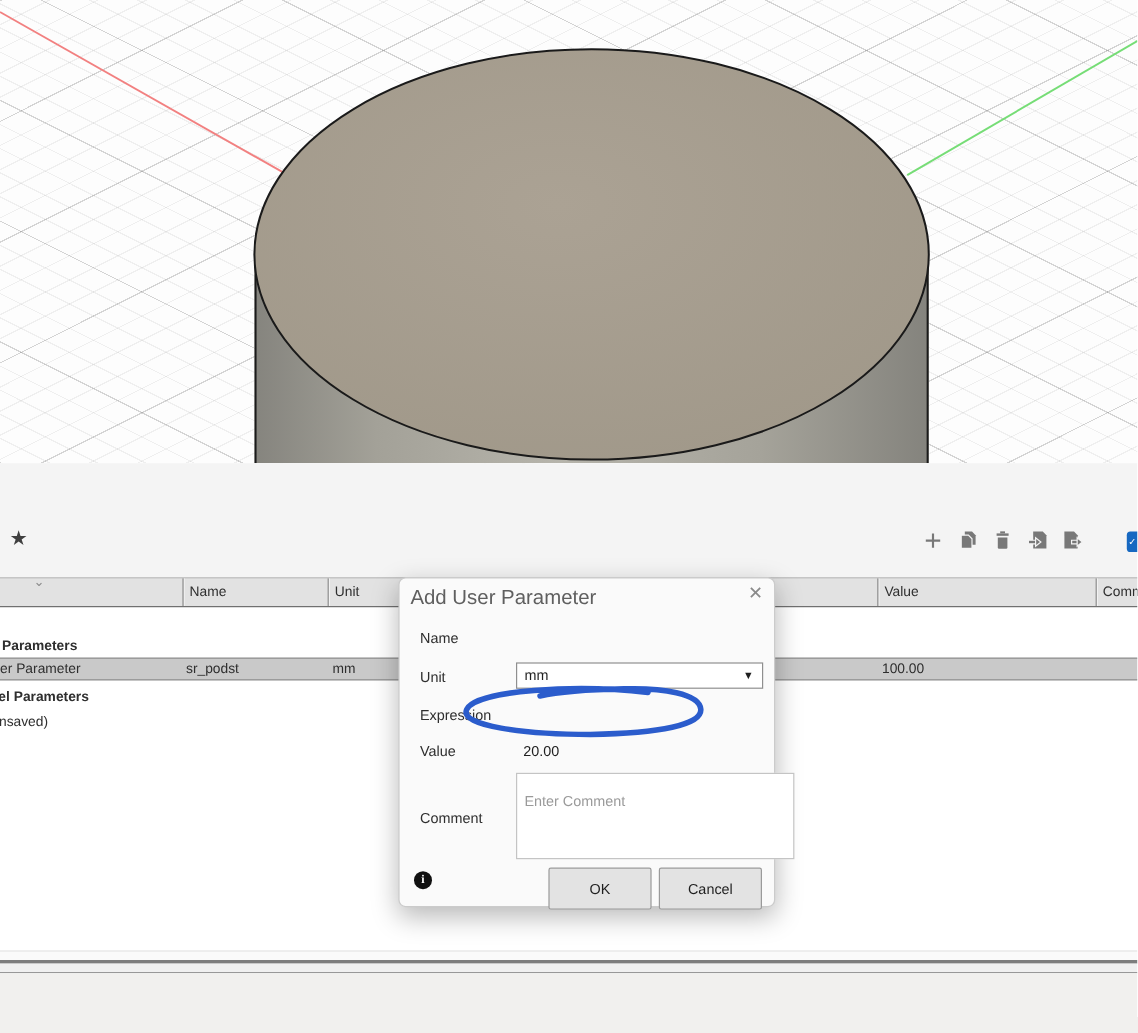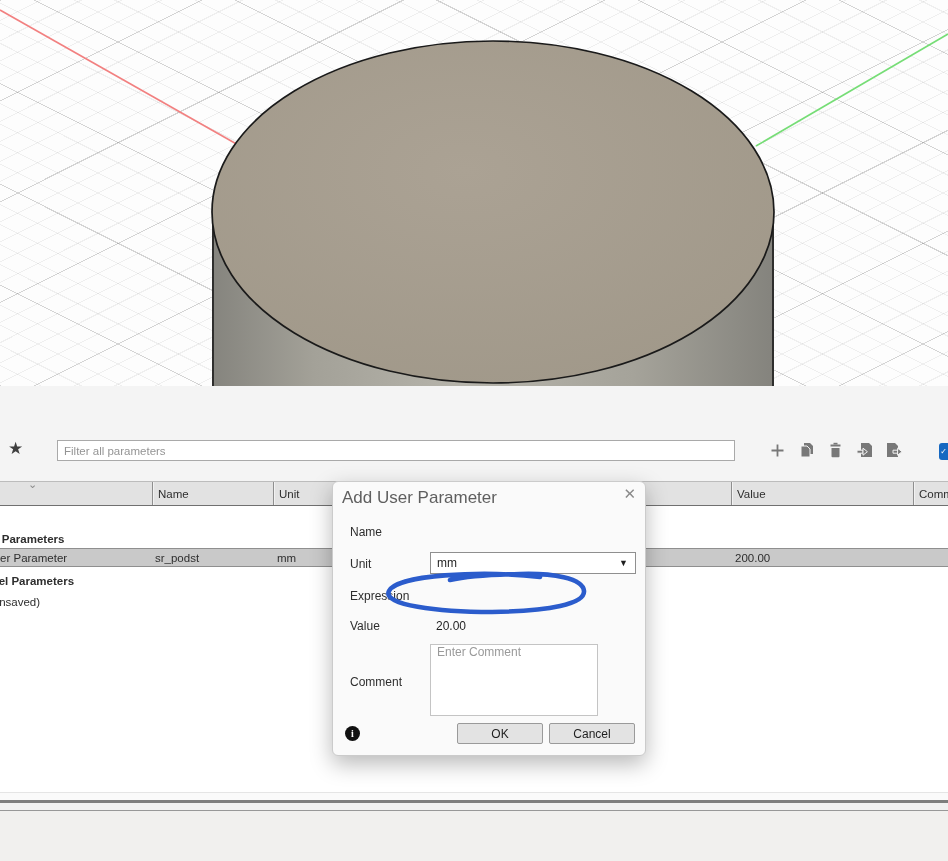--- a/index.html
+++ b/index.html
@@ -83,32 +83,32 @@
     font-size:12px; color:#1f1f1f; padding:0 6px; outline:none;
   }
   #lbl-name { top:43px; } #inp-name { top:38px; }
   #lbl-unit { top:75px; } #sel-unit { top:70px; line-height:20px; cursor:pointer; }
   #sel-unit .arrow { position:absolute; right:7px; top:0; color:#1f1f1f; font-size:9px; line-height:20px; }
   #lbl-expr { top:107px; } #inp-expr { top:102px; }
   #lbl-value { top:137px; }
   #val-display { position:absolute; left:103px; top:137px; font-size:12px; color:#1f1f1f; }
   #lbl-comment { top:193px; }
   #txt-comment {
-    position:absolute; left:97px; top:162px; width:168px; height:72px;
+    position:absolute; left:97px; top:162px; width:232px; height:72px;
     border:1px solid #c4c4c4; background:#ffffff; font-family:"Liberation Sans",sans-serif;
-    font-size:12px; color:#1f1f1f; padding:0 6px; resize:none; outline:none;
+    font-size:12px; color:#1f1f1f; padding:16px 6px; resize:none; outline:none;
   }
   #txt-comment::placeholder { color:#9a9a9a; }
   #info-icon {
     position:absolute; left:12px; top:244px; width:15px; height:15px; border-radius:50%;
     background:#111111; color:#ffffff; font-size:10px; font-weight:bold;
     text-align:center; line-height:15px; font-family:"Liberation Serif",serif;
   }
   .dlg-btn {
-    position:absolute; top:241px; width:86px; height:21px;
+    position:absolute; top:241px; width:86px; height:35px;
     background:#e3e3e3; border:1px solid #9a9a9a; border-radius:2px;
     font-family:"Liberation Sans",sans-serif; font-size:12px; color:#1f1f1f; cursor:pointer;
   }
   #btn-ok { left:124px; } #btn-cancel { left:216px; }
 
   
   #annotation { position:absolute; left:0; top:0; z-index:9; pointer-events:none; }
 </style>
 </head>
 <body>
@@ -137,21 +137,20 @@
         <line x1="213" y1="212" x2="213" y2="386" stroke="#1a1a1a" stroke-width="1.6"></line>
         <line x1="773" y1="212" x2="773" y2="386" stroke="#1a1a1a" stroke-width="1.6"></line>
         <ellipse cx="493" cy="212" rx="281" ry="171" fill="url(#topGrad)" stroke="#1a1a1a" stroke-width="1.7"></ellipse>
       </g>
     </svg>
   </div>
 
   <div id="param-panel"></div>
 
   <div id="fav-star">★</div>
-  <input id="filter-input" type="text" placeholder="Filter all parameters" style="">
 
   <div id="toolbar-icons">
     <div class="tool-btn">
       <svg width="15" height="15" viewBox="0 0 15 15">
           <path d="M6.6 1.5h1.8v5.1h5.1v1.8H8.4v5.1H6.6V8.4H1.5V6.6h5.1z" fill="#787878"></path>
         </svg>
     </div>
     <div class="tool-btn">
       <svg width="16" height="16" viewBox="0 0 16 16">
         <path d="M5 1h6l3 3v8H5z" fill="#787878"></path>
@@ -205,21 +204,21 @@
   </div>
 
   <div id="table-body">
     <div class="trow group" id="row-user-params">
       <span class="c-label" style="left:-27px">User Parameters</span>
     </div>
     <div class="trow" id="row-user-param">
       <span class="c-label" style="left:-14px">User Parameter</span>
       <span class="c-name">sr_podst</span>
       <span class="c-unit">mm</span>
-      <span class="c-value">200.00</span>
+      <span class="c-value">100.00</span>
     </div>
     <div class="trow group" id="row-model-params">
       <span class="c-label" style="left:-25px">Model Parameters</span>
     </div>
     <div class="trow" id="row-unsaved">
       <span class="c-label" style="left:-13px">(Unsaved)</span>
     </div>
   </div>
 
   <div class="strip" id="strip1"></div>

